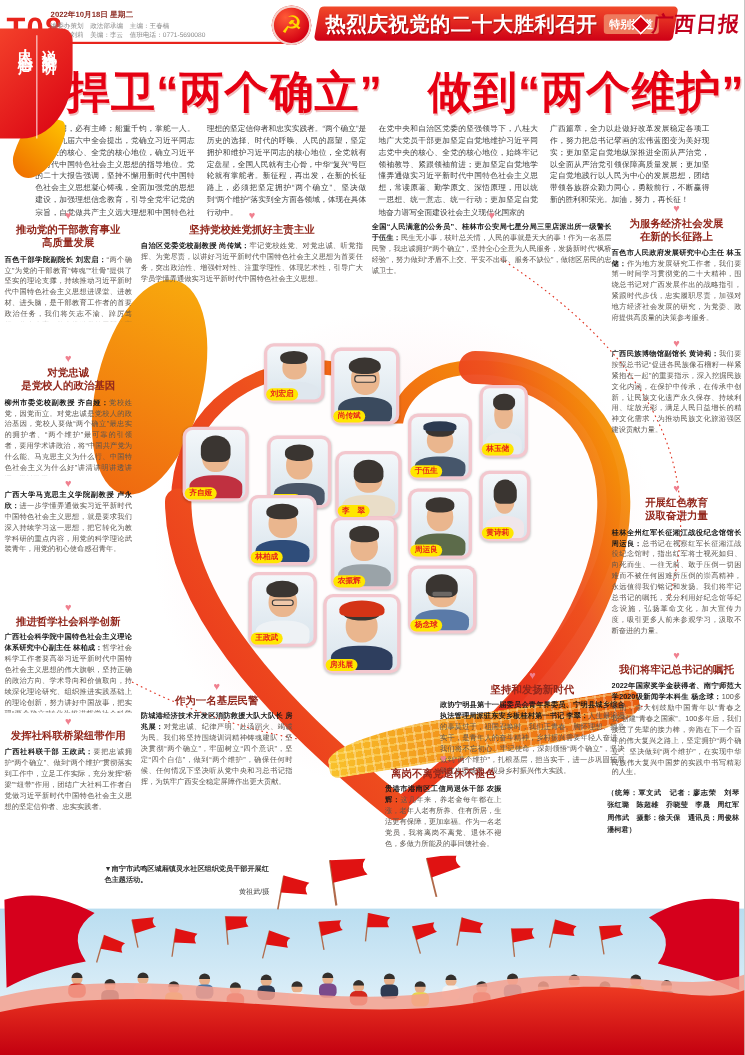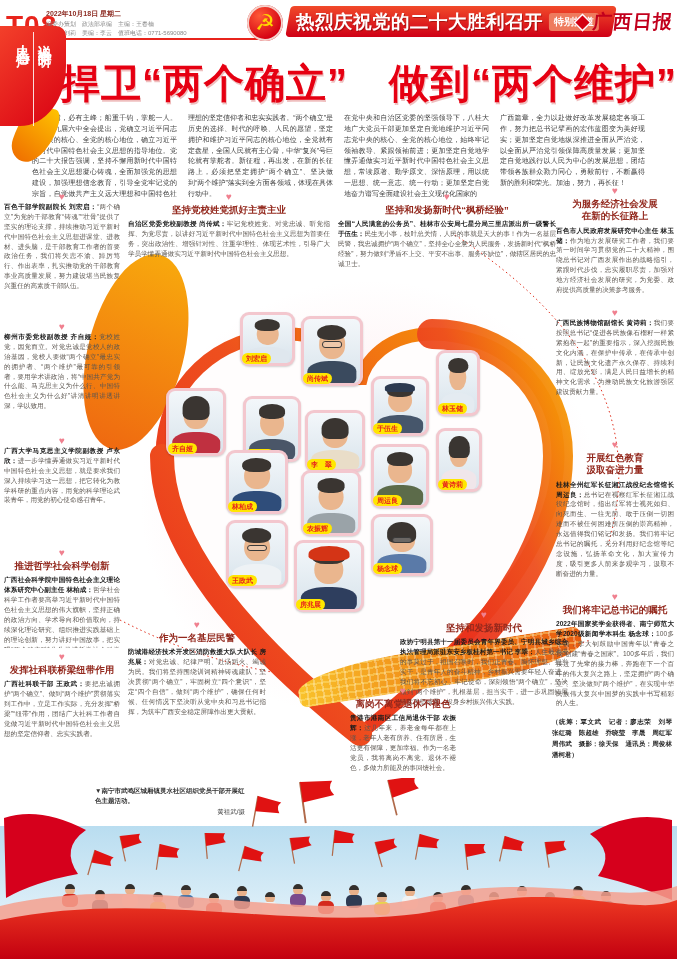--- a/index.html
+++ b/index.html
@@ -255,24 +255,28 @@
     <div class="photo f">
         <span class="head"></span>
         <span class="spec"></span>
         <span class="torso" style="--c:#5a7aa8;"></span>
       </div>
     <span class="plabel">杨念球</span>
   </div>
 
   <div class="art" style="left:4px;top:192px;width:116px;height:100px;">
     <span class="hrt">♥</span>
+    <h3>推动党的干部教育事业
+高质量发展</h3>
     <p class="bd" style="margin:0;"><span class="au">百色干部学院副院长 刘宏启：</span><span>“两个确立”为党的干部教育“铸魂”“壮骨”提供了坚实的理论支撑，持续推动习近平新时代中国特色社会主义思想进课堂、进教材、进头脑，是干部教育工作者的首要政治任务，我们将矢志不渝、踔厉笃行、作出表率，扎实推动党的干部教育事业高质量发展，努力建设堪当民族复兴重任的高素质干部队伍。</span></p>
   </div>
   <div class="art" style="left:4px;top:322px;width:116px;height:110px;">
     <span class="hrt">♥</span>
+    <h3>对党忠诚
+是党校人的政治基因</h3>
     <p class="bd" style="margin:0;"><span class="au">柳州市委党校副教授 齐自娅：</span><span>党校姓党，因党而立。对党忠诚是党校人的政治基因，党校人要做“两个确立”最忠实的拥护者、“两个维护”最可靠的引领者，要用学术讲政治，将“中国共产党为什么能、马克思主义为什么行、中国特色社会主义为什么好”讲清讲明讲透讲深，学以致用。</span></p>
   </div>
   <div class="art" style="left:4px;top:436px;width:116px;height:108px;">
     <span class="hrt">♥</span>
     <p class="bd" style="margin:0;"><span class="au">广西大学马克思主义学院副教授 卢永欣：</span><span>进一步学懂弄通做实习近平新时代中国特色社会主义思想，就是要求我们深入持续学习这一思想，把它转化为教学科研的重点内容，用党的科学理论武装青年，用党的初心使命感召青年。</span></p>
   </div>
   <div class="art" style="left:4px;top:548px;width:116px;height:100px;">
     <span class="hrt">♥</span>
     <h3>推进哲学社会科学创新</h3>
     <p class="bd" style="margin:0;"><span class="au">广西社会科学院中国特色社会主义理论体系研究中心副主任 林柏成：</span><span>哲学社会科学工作者要高举习近平新时代中国特色社会主义思想的伟大旗帜，坚持正确的政治方向、学术导向和价值取向，持续深化理论研究、组织推进实践基础上的理论创新，努力讲好中国故事，把实现“两个确立”转化为推进哲学社会科学创新发展的生动实践。</span></p>
@@ -283,21 +287,20 @@
     <p class="bd" style="margin:0;"><span class="au">广西社科联干部 王政武：</span><span>要把忠诚拥护“两个确立”、做到“两个维护”贯彻落实到工作中，立足工作实际，充分发挥“桥梁”“纽带”作用，团结广大社科工作者自觉做习近平新时代中国特色社会主义思想的坚定信仰者、忠实实践者。</span></p>
   </div>
 
   <div class="art" style="left:128px;top:192px;width:202px;height:86px;">
     <span class="hrt">♥</span>
     <h3>坚持党校姓党抓好主责主业</h3>
     <p class="bd" style="margin:0;"><span class="au">自治区党委党校副教授 尚传斌：</span><span>牢记党校姓党、对党忠诚、听党指挥、为党尽责，以讲好习近平新时代中国特色社会主义思想为首要任务，突出政治性、增强针对性、注重学理性、体现艺术性，引导广大学员学懂弄通做实习近平新时代中国特色社会主义思想。</span></p>
   </div>
   <div class="art" style="left:338px;top:192px;width:218px;height:92px;">
     <span class="hrt">♥</span>
-    <h3>坚持和发扬新时代“枫桥经验”</h3>
     <p class="bd" style="margin:0;"><span class="au">全国“人民满意的公务员”、桂林市公安局七星分局三里店派出所一级警长 于伍生：</span><span>民生无小事，枝叶总关情，人民的事就是天大的事！作为一名基层民警，我忠诚拥护“两个确立”，坚持全心全意为人民服务，发扬新时代“枫桥经验”，努力做到“矛盾不上交、平安不出事、服务不缺位”，做辖区居民的忠诚卫士。</span></p>
   </div>
 
   <div class="art" style="left:556px;top:186px;width:118px;height:118px;">
     <span class="hrt">♥</span>
     <h3>为服务经济社会发展
 在新的长征路上</h3>
     <p class="bd" style="margin:0;"><span class="au">百色市人民政府发展研究中心主任 林玉储：</span><span>作为地方发展研究工作者，我们要第一时间学习贯彻党的二十大精神，围绕总书记对广西发展作出的战略指引，紧跟时代步伐，忠实履职尽责，加强对地方经济社会发展的研究，为党委、政府提供高质量的决策参考服务。</span></p>
   </div>
   <div class="art" style="left:556px;top:308px;width:118px;height:128px;">

